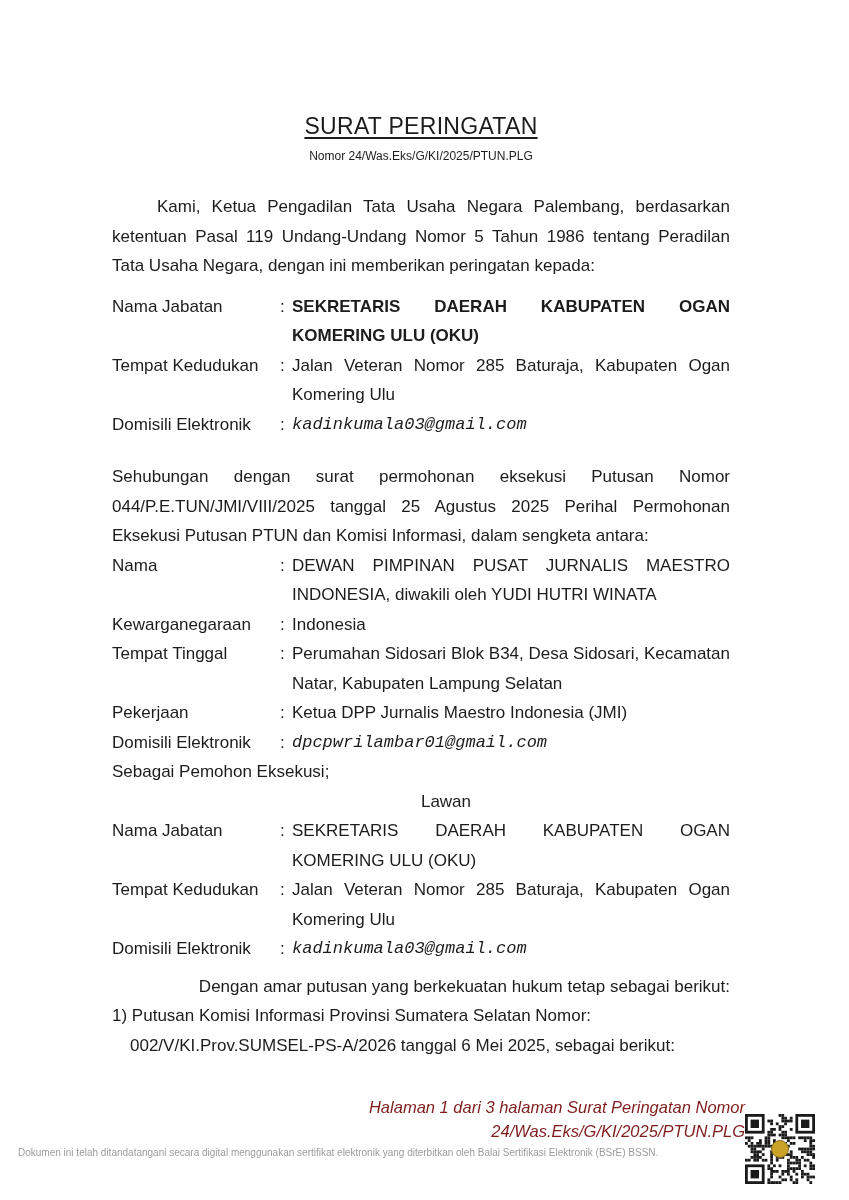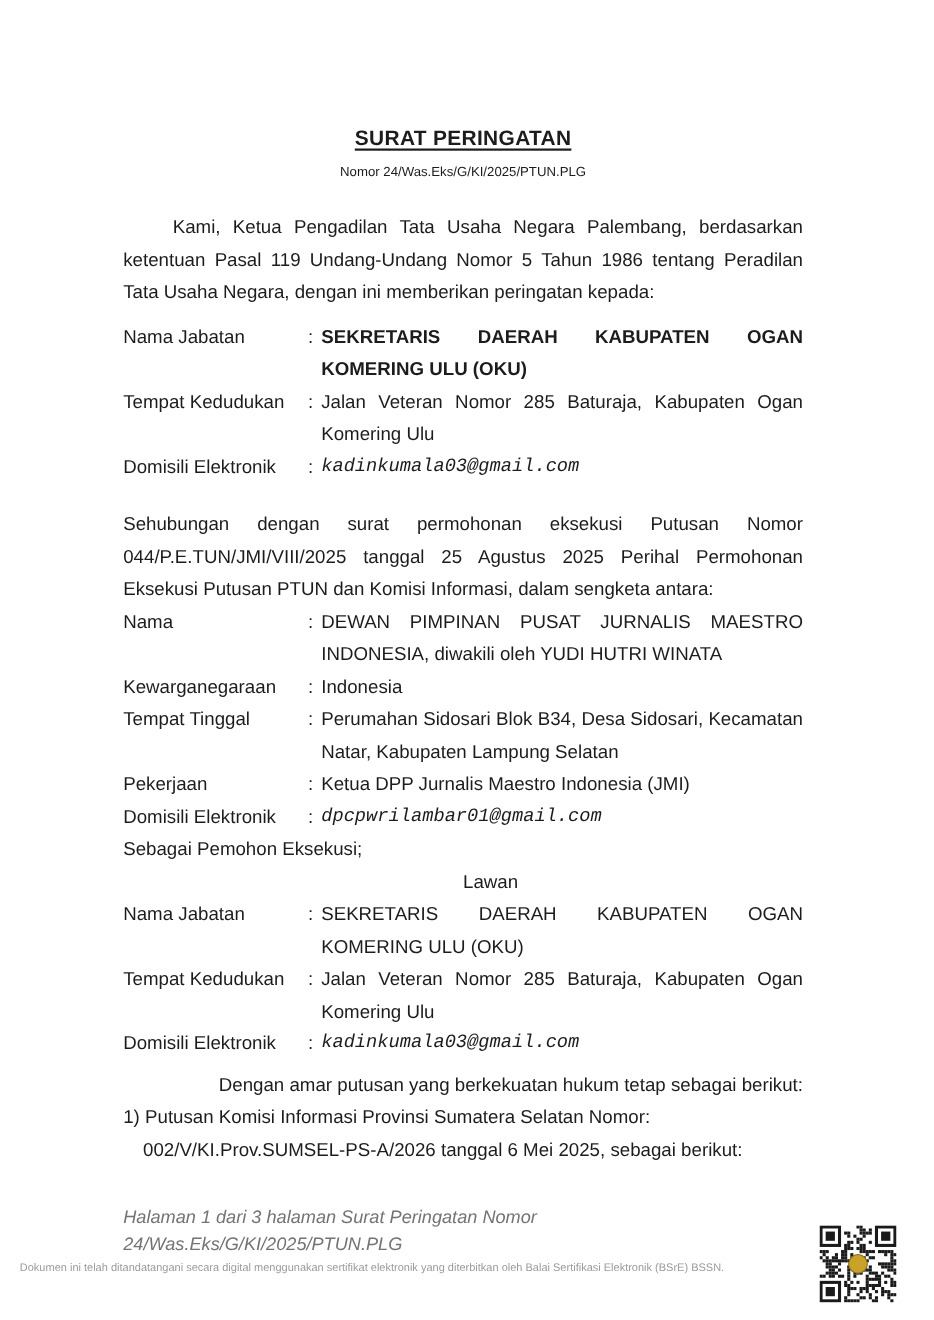--- a/index.html
+++ b/index.html
@@ -13,25 +13,25 @@
     font-size:17px;
     line-height:29.5px;
   }
   .content{
     position:absolute;
     left:112px;top:0;
     width:618px;
   }
   .title-block{margin-top:112px;text-align:center;}
   .doc-title{
-    font-weight:bold;
+    font-weight:normal;
     text-decoration:underline;
     text-decoration-thickness:2px;
     text-underline-offset:3px;
-    font-size:19px;
+    font-size:23px;
     letter-spacing:.3px;
   }
   .doc-number{font-size:12px;}
   .para{
     text-align:justify;
     text-indent:45px;
     margin:0;
   }
   .para.no-indent{text-indent:0;}
   .intro{margin-top:21px;}
@@ -55,25 +55,25 @@
   .list-item{
     padding-left:18px;
     text-indent:-18px;
     text-align:left;
   }
   .list-marker{display:inline;}
   .footer-page-note{
     position:absolute;
     left:112px;top:1095px;
     width:633px;
-    text-align:left;
+    text-align:right;
     font-style:italic;
     font-size:16.5px;
     line-height:24px;
-    color:#737373;
+    color:#7f1d1d;
   }
   .sig-note{
     position:absolute;
     left:18px;top:1146px;
     font-size:10px;
     line-height:14px;
     color:#9b9b9b;
     white-space:nowrap;
   }
   .qr{

